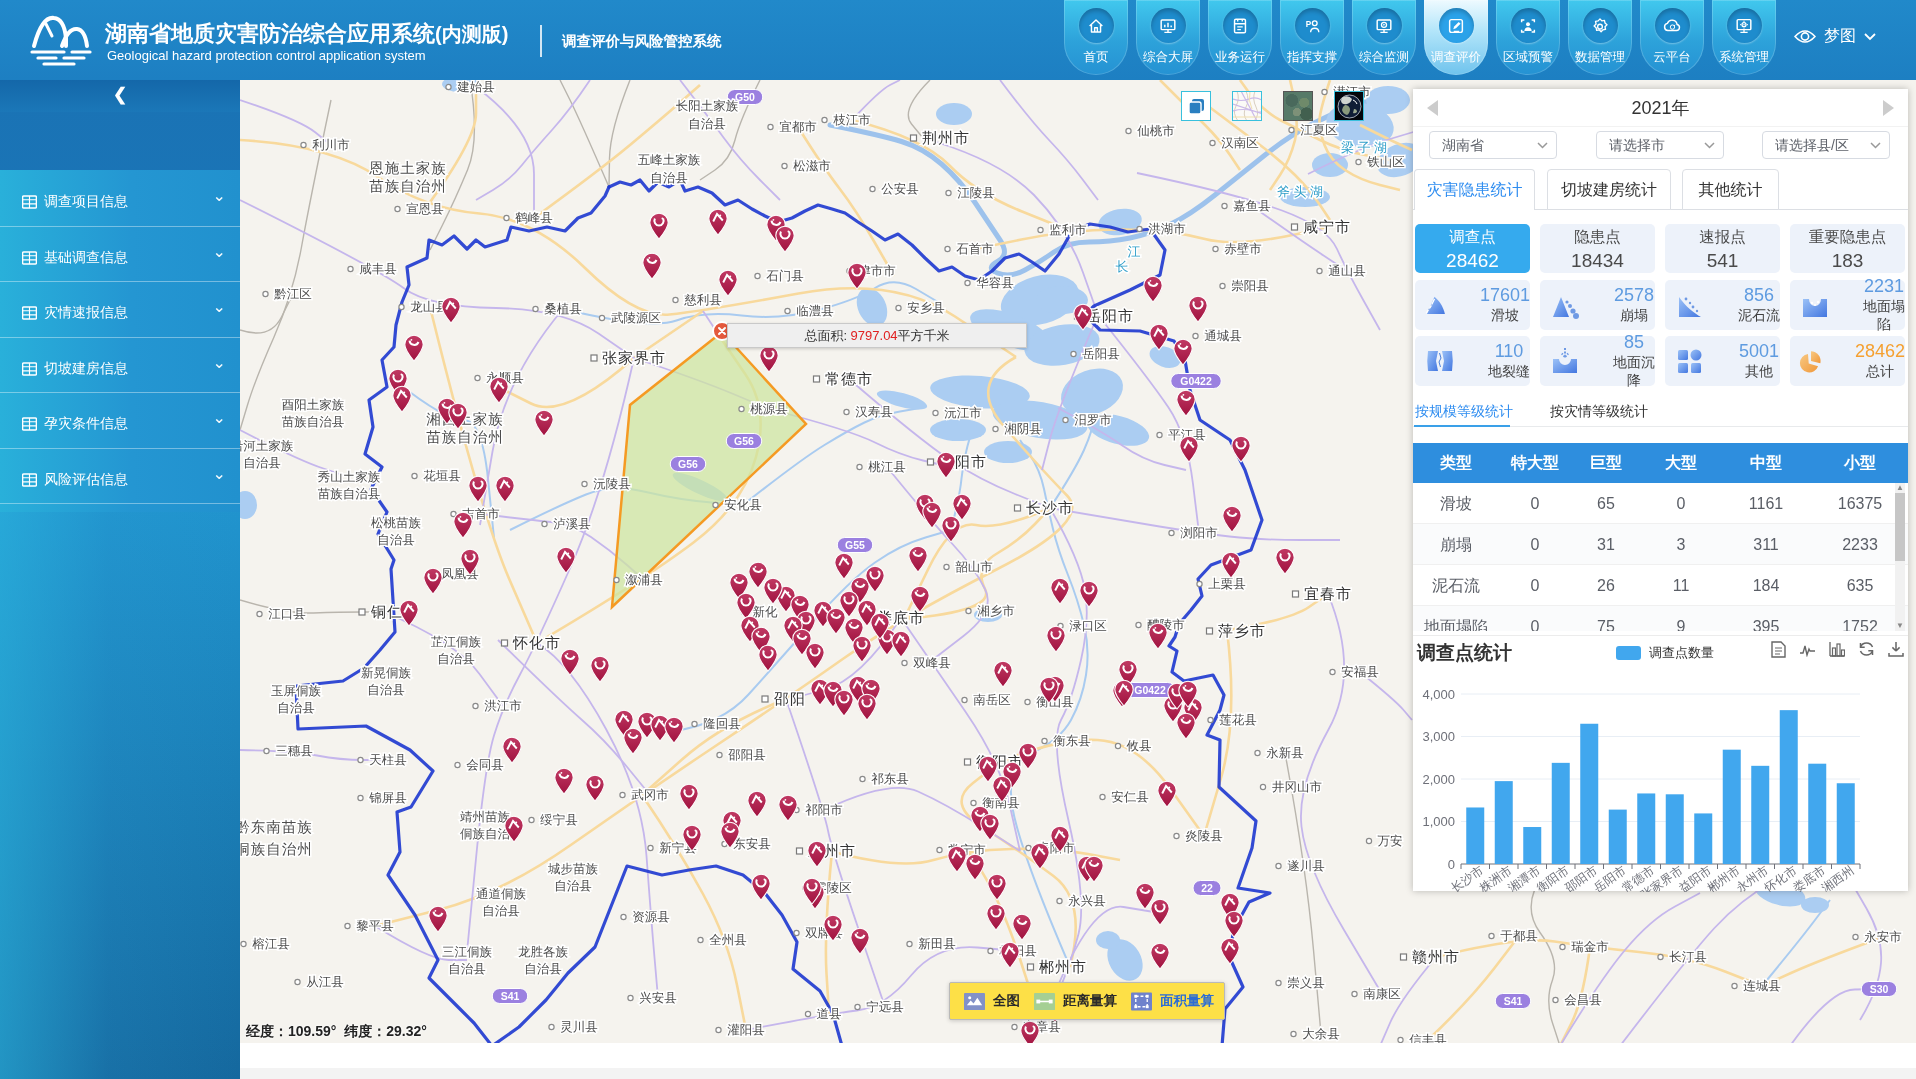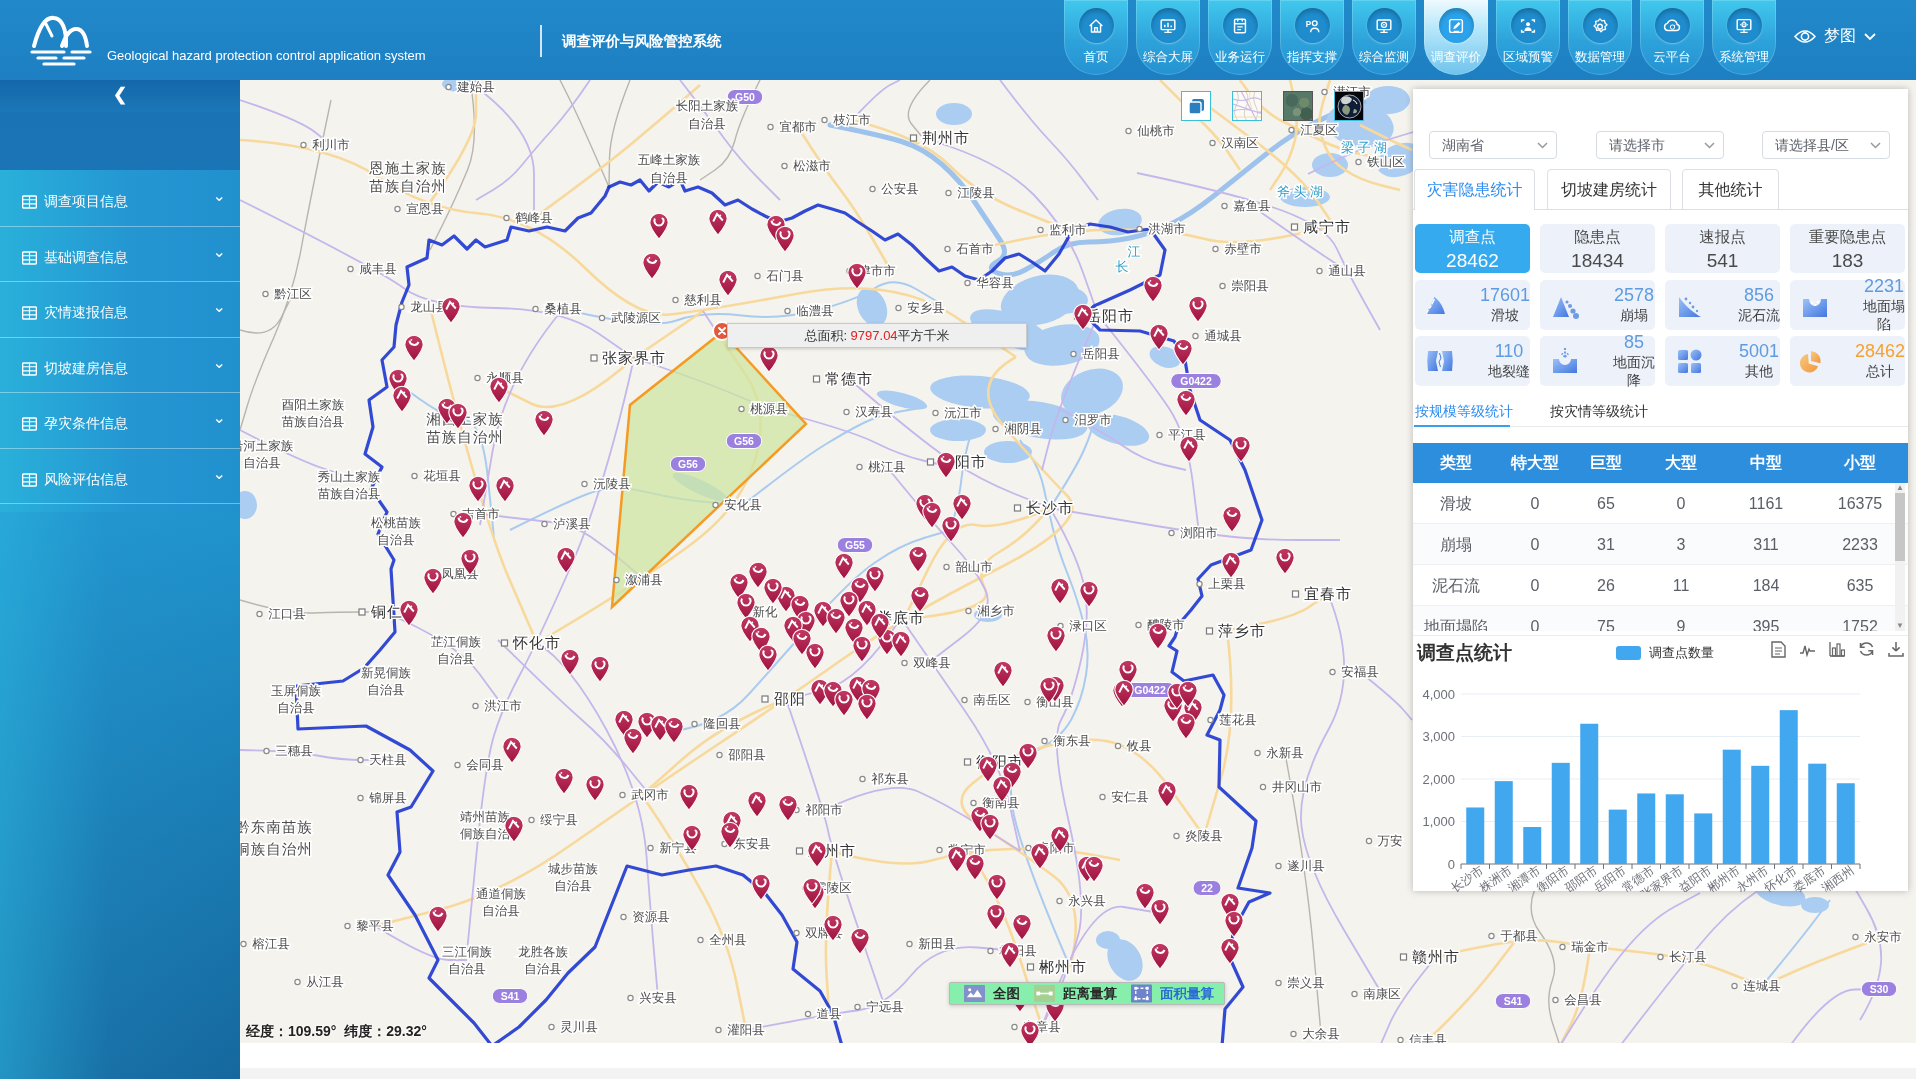--- a/index.html
+++ b/index.html
@@ -57,21 +57,21 @@
 #tooltip b { color:#e02020; font-weight:normal;}
 #lyr { position:absolute; left:941px; top:11px; display:flex; gap:21px; }
 .lbtn { width:30px; height:30px; background:#fff; border:1.5px solid #39c0dd; display:flex; align-items:center; justify-content:center;}
 #thmap { background:#f2efe8; position:relative; overflow:hidden;}
 #thsat { border:1.5px solid #555; background:
   radial-gradient(circle at 28% 30%, #49695c 0 22%, transparent 23%),
   radial-gradient(circle at 72% 38%, #6f8a6a 0 18%, transparent 19%),
   radial-gradient(circle at 46% 72%, #7d9178 0 16%, transparent 17%),
   radial-gradient(circle at 80% 78%, #42604f 0 20%, transparent 21%),#577a68; }
 #thglobe { border:1.5px solid #39c0dd; background:#000; }
-#toolbar { position:absolute; left:709px; top:902px; width:276px; height:23px; background:#86efac;
+#toolbar { position:absolute; left:709px; top:902px; width:276px; height:38px; background:#fde047;
   border:1px solid #b9b9b9; border-radius:2px; box-shadow:0 1px 4px rgba(0,0,0,.18); display:flex; align-items:center;
   padding:0 14px; gap:14px; font-size:13.5px; font-weight:bold; color:#2b2b2b; }
 .tbi { display:flex; align-items:center; gap:8px; white-space:nowrap;}
 #coords { position:absolute; left:6px; top:943px; font-size:14px; font-weight:bold; color:#222;
   text-shadow:0 0 3px #fff,0 0 3px #fff; }
 
 
 #rp { position:absolute; left:1413px; top:89px; width:495px; height:802px; background:#fff;
   box-shadow:0 0 7px rgba(0,0,0,.25); }
 #year { position:absolute; left:0; top:0; width:495px; height:38px; border-bottom:1px solid #f2f2f2;
@@ -807,20 +807,21 @@
 <div id="coords">经度：109.59°&nbsp;&nbsp;纬度：29.32°</div>
 </div>
 
 <div id="hd">
 <svg id="logo" width="70" height="66" viewBox="0 0 70 66">
 <path d="M8 40 Q16 10 28 12 Q38 13 40 32 L40 40" fill="none" stroke="#fff" stroke-width="4" stroke-linecap="round"></path>
 <path d="M36 40 Q42 22 51 23 Q59 24 61 40" fill="none" stroke="#fff" stroke-width="4" stroke-linecap="round"></path>
 <path d="M20 18 L26 30" stroke="#fff" stroke-width="3" stroke-linecap="round"></path>
 <path d="M6 46 H38 M46 46 H64 M12 52 H30 M38 52 H58 M18 58 H48" stroke="#fff" stroke-width="3.2" stroke-linecap="round"></path>
 </svg>
+<div id="t1">湖南省地质灾害防治综合应用系统<span>(内测版)</span></div>
 <div id="t2">Geological hazard protection control application system</div>
 <div id="hsep"></div>
 <div id="t3">调查评价与风险管控系统</div>
 <div id="navs">
         <div class="nav">
           <div class="nic">
             <svg width="20" height="20" viewBox="0 0 22 22">
               <path d="M4 11 L11 4.5 L18 11 M6 10 V17.5 H16 V10 M9.5 17.5 v-4.5 h3 v4.5" fill="none" stroke="#fff" stroke-width="1.6" stroke-linejoin="round"></path>
             </svg>
           </div>
@@ -981,20 +982,21 @@
           <path d="M8.5 .7 V14.3 M.7 5 H16.3 M.7 9.7 H16.3" stroke="#fff" stroke-width="1.3"></path>
         </svg>
         <span>风险评估信息</span>
         <span class="schev">⌄</span>
       </div>
 <div class="sbsep" style="top:367.5px"></div>
 <div class="sbsep" style="top:423px"></div>
 </div>
 
 <div id="rp">
+<div id="year">2021年<div class="yarr" id="yl"></div><div class="yarr" id="yr"></div></div>
 <div class="sel" style="left:16px;width:128px">湖南省<svg width="11" height="7" viewBox="0 0 11 7">
           <path d="M1 1 l4.5 4.5 L10 1" fill="none" stroke="#999" stroke-width="1.5"></path>
         </svg></div>
 <div class="sel" style="left:183px;width:128px">请选择市<svg width="11" height="7" viewBox="0 0 11 7">
           <path d="M1 1 l4.5 4.5 L10 1" fill="none" stroke="#999" stroke-width="1.5"></path>
         </svg></div>
 <div class="sel" style="left:349px;width:128px">请选择县/区<svg width="11" height="7" viewBox="0 0 11 7">
           <path d="M1 1 l4.5 4.5 L10 1" fill="none" stroke="#999" stroke-width="1.5"></path>
         </svg></div>
 <div class="tab on" style="left:1px;width:121px">灾害隐患统计</div>

